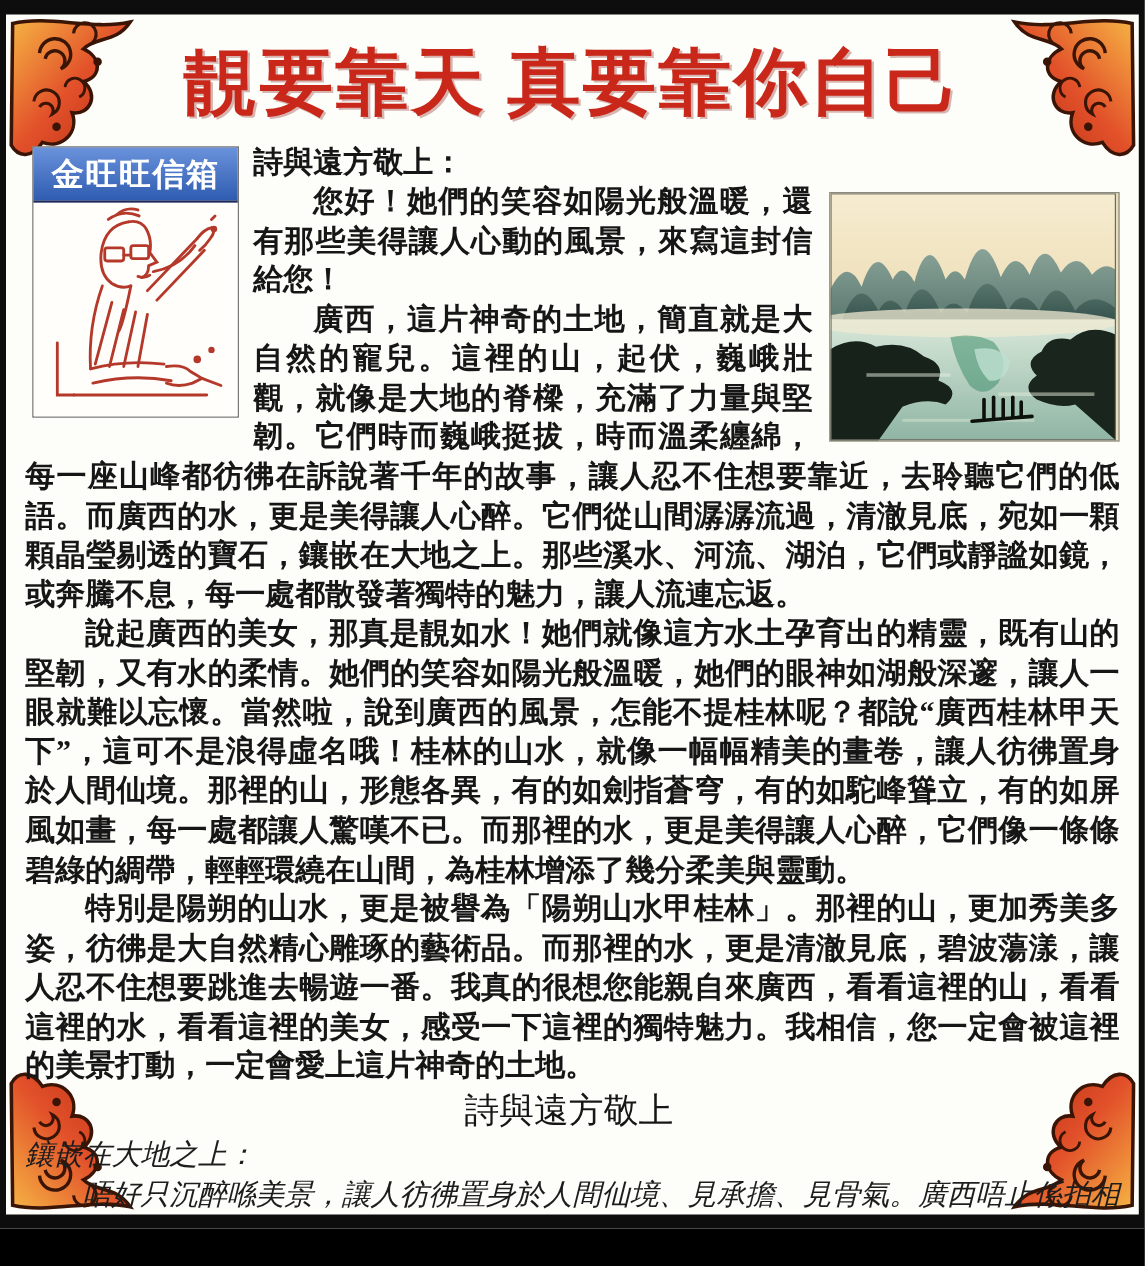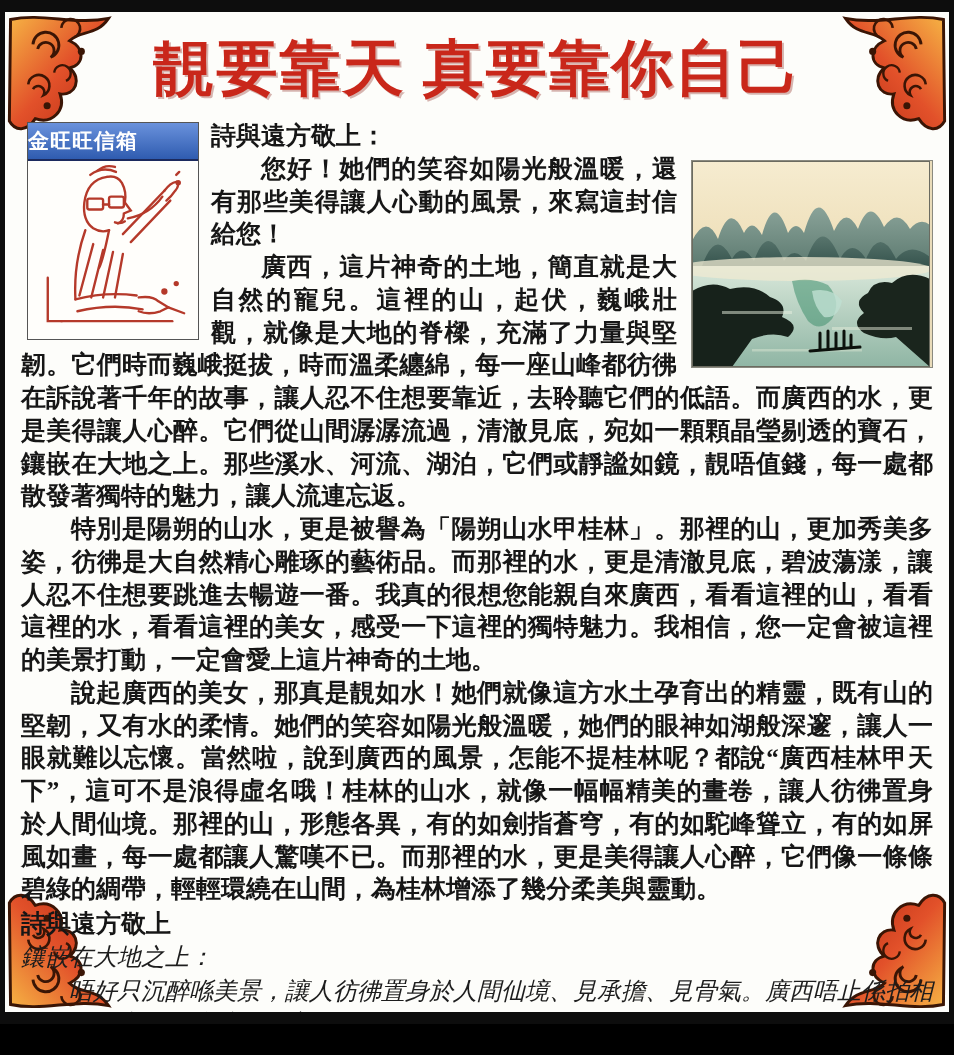--- a/index.html
+++ b/index.html
@@ -18,30 +18,30 @@
   .title{
     position:relative;z-index:2;text-align:center;padding:16px 120px 10px 120px;
     font-size:61px;font-weight:900;letter-spacing:2px;color:#c9271a;
     text-shadow:2px 2px 0 rgba(125,12,4,.30);white-space:nowrap;
   }
   .content{position:relative;z-index:2;padding:0 16px;}
   
   .mailbox{float:left;width:170px;margin:2px 12px 6px 6px;border:1px solid #555;background:#fff;}
   .mailbox-header{
     background:linear-gradient(#6a92dc,#2f5cb0);border-bottom:2px solid #1c2a5e;
-    color:#fff;font-family:Liberation Sans, sans-serif;font-weight:bold;font-size:21px;
-    padding:4px 0;letter-spacing:1px;
+    color:#fff;font-family:Liberation Sans, sans-serif;font-weight:bold;font-size:27px;
+    text-align:center;padding:4px 0;letter-spacing:1px;
   }
   .mailbox-art{height:178px;background:#fffefb;}
   
   .scenery{float:right;width:240px;height:206px;margin:40px 0 8px 14px;border:1px solid #8a8a80;background:#e9dcba;}
   p{margin:0;}
   .letter p{font-size:25px;font-weight:700;line-height:1.31;text-align:justify;}
   .letter .indent{text-indent:2em;}
-  .signoff{font-size:25px;font-weight:700;text-align:left;padding-right:6px;line-height:1.4;}
+  .signoff{font-size:29px;font-weight:400;text-align:center;padding-right:6px;line-height:1.4;}
   .reply{font-style:italic;color:#1d1d1d;}
   .reply p{font-size:24px;line-height:1.40;text-align:justify;font-weight:500;}
   .reply .indent{text-indent:2em;}
   .reply .punchline{text-indent:4em;}
   .clear{clear:both;}
 </style>
 </head>
 <body>
 
 <div class="page">
@@ -160,23 +160,23 @@
           <line x1="152" y1="186" x2="152" y2="170"></line>
           <line x1="159" y1="186" x2="159" y2="174"></line>
         </g>
         <rect x="0.5" y="0.5" width="237" height="205" fill="none" stroke="#6b6b60"></rect>
       </svg>
     </div>
 
     <div class="letter">
       <p>詩與遠方敬上：</p>
       <p class="indent">您好！她們的笑容如陽光般溫暖，還有那些美得讓人心動的風景，來寫這封信給您！</p>
-      <p class="indent">廣西，這片神奇的土地，簡直就是大自然的寵兒。這裡的山，起伏，巍峨壯觀，就像是大地的脊樑，充滿了力量與堅韌。它們時而巍峨挺拔，時而溫柔纏綿，每一座山峰都彷彿在訴說著千年的故事，讓人忍不住想要靠近，去聆聽它們的低語。而廣西的水，更是美得讓人心醉。它們從山間潺潺流過，清澈見底，宛如一顆顆晶瑩剔透的寶石，鑲嵌在大地之上。那些溪水、河流、湖泊，它們或靜謐如鏡，靚唔值錢，每一處都散發著獨特的魅力，讓人流連忘返。</p>
+      <p class="indent">廣西，這片神奇的土地，簡直就是大自然的寵兒。這裡的山，起伏，巍峨壯觀，就像是大地的脊樑，充滿了力量與堅韌。它們時而巍峨挺拔，時而溫柔纏綿，每一座山峰都彷彿在訴說著千年的故事，讓人忍不住想要靠近，去聆聽它們的低語。而廣西的水，更是美得讓人心醉。它們從山間潺潺流過，清澈見底，宛如一顆顆晶瑩剔透的寶石，鑲嵌在大地之上。那些溪水、河流、湖泊，它們或靜謐如鏡，或奔騰不息，每一處都散發著獨特的魅力，讓人流連忘返。</p>
+      <p class="indent">說起廣西的美女，那真是靚如水！她們就像這方水土孕育出的精靈，既有山的堅韌，又有水的柔情。她們的笑容如陽光般溫暖，她們的眼神如湖般深邃，讓人一眼就難以忘懷。當然啦，說到廣西的風景，怎能不提桂林呢？都說“廣西桂林甲天下”，這可不是浪得虛名哦！桂林的山水，就像一幅幅精美的畫卷，讓人彷彿置身於人間仙境。那裡的山，形態各異，有的如劍指蒼穹，有的如駝峰聳立，有的如屏風如畫，每一處都讓人驚嘆不已。而那裡的水，更是美得讓人心醉，它們像一條條碧綠的綢帶，輕輕環繞在山間，為桂林增添了幾分柔美與靈動。</p>
       <p class="indent">特別是陽朔的山水，更是被譽為「陽朔山水甲桂林」。那裡的山，更加秀美多姿，彷彿是大自然精心雕琢的藝術品。而那裡的水，更是清澈見底，碧波蕩漾，讓人忍不住想要跳進去暢遊一番。我真的很想您能親自來廣西，看看這裡的山，看看這裡的水，看看這裡的美女，感受一下這裡的獨特魅力。我相信，您一定會被這裡的美景打動，一定會愛上這片神奇的土地。</p>
-      <p class="indent">說起廣西的美女，那真是靚如水！她們就像這方水土孕育出的精靈，既有山的堅韌，又有水的柔情。她們的笑容如陽光般溫暖，她們的眼神如湖般深邃，讓人一眼就難以忘懷。當然啦，說到廣西的風景，怎能不提桂林呢？都說“廣西桂林甲天下”，這可不是浪得虛名哦！桂林的山水，就像一幅幅精美的畫卷，讓人彷彿置身於人間仙境。那裡的山，形態各異，有的如劍指蒼穹，有的如駝峰聳立，有的如屏風如畫，每一處都讓人驚嘆不已。而那裡的水，更是美得讓人心醉，它們像一條條碧綠的綢帶，輕輕環繞在山間，為桂林增添了幾分柔美與靈動。</p>
       <div class="signoff">詩與遠方敬上</div>
     </div>
 
     <div class="clear"></div>
 
     <div class="reply">
       <p>鑲嵌在大地之上：</p>
       <p class="indent">唔好只沉醉喺美景，讓人彷彿置身於人間仙境、見承擔、見骨氣。廣西唔止係拍相打卡嘅地方，仲應該係孕育夢想、承擔未來嘅基地。</p>
       <p class="punchline">靚唔值錢，真先值錢。靚要靠天，真要靠你自己。</p>
 

